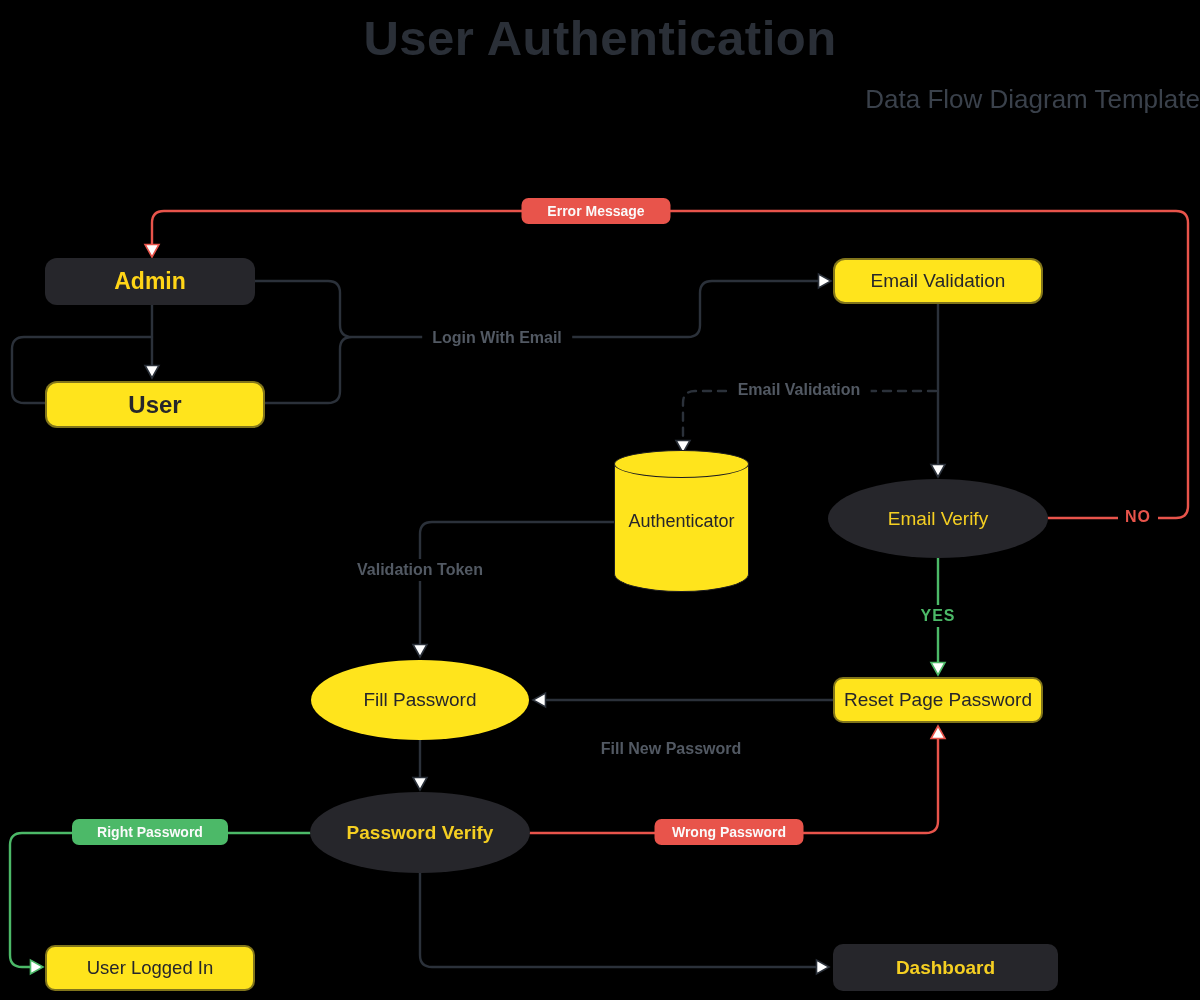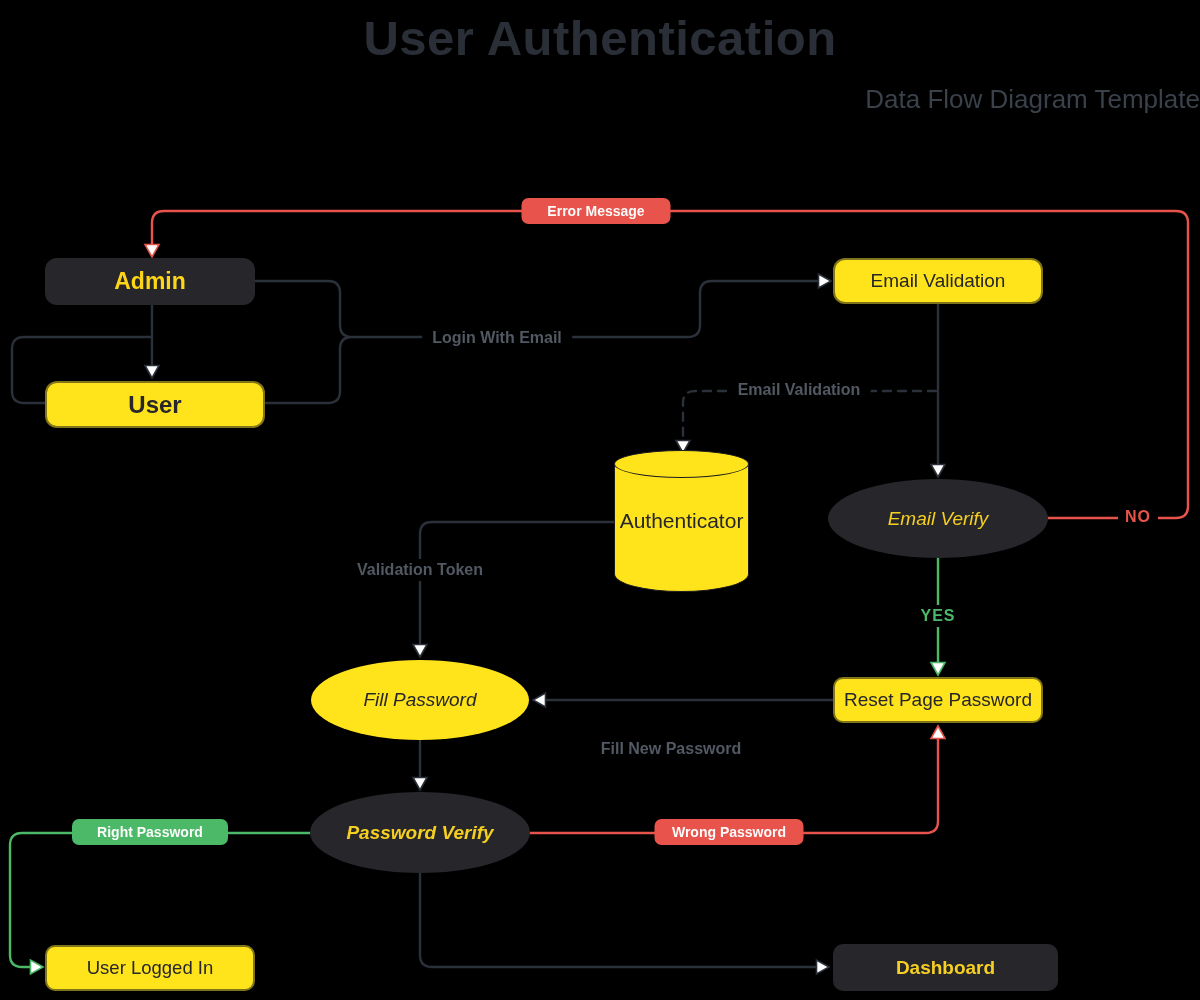--- a/index.html
+++ b/index.html
@@ -17,33 +17,33 @@
     font-size:49px;font-weight:700;letter-spacing:.5px;color:var(--title-color);}
   .subtitle{position:absolute;left:0;right:0;top:84px;text-align:right;
     font-size:26px;font-weight:400;color:var(--subtitle-color);}
 
   .node{position:absolute;display:flex;align-items:center;justify-content:center;
     box-sizing:border-box;white-space:nowrap;}
   .rect{border-radius:12px;}
   .rect-yellow{background:var(--node-yellow);border:2px solid rgba(25,25,28,.55);
     color:var(--dark-text);font-size:19px;}
   .rect-dark{background:var(--node-dark);color:var(--yellow-text);font-size:19px;}
-  .ellipse{border-radius:50%;font-style:italic;}
+  .ellipse{border-radius:50%;}
   .ellipse-yellow{background:var(--node-yellow);color:var(--dark-text);font-size:19px;}
   .ellipse-dark{background:var(--node-dark);color:var(--yellow-text);font-size:19px;}
   .bold{font-weight:700;font-size:23px;}
   .semibold{font-weight:600;}
 
   .cylinder{background:transparent;}
   .cyl-top{position:absolute;left:0;right:0;top:0;height:28px;background:var(--node-yellow);
     border:1.5px solid #1c1c20;border-radius:50%;box-sizing:border-box;z-index:1;}
   .cyl-body{position:absolute;left:0;right:0;top:14px;bottom:0;background:var(--node-yellow);
     border:1.5px solid #1c1c20;border-top:none;box-sizing:border-box;
     border-radius:0 0 50% 50% / 0 0 18px 18px;}
-  .cyl-label{position:relative;z-index:2;color:var(--dark-text);font-size:21px;text-align:center;}
+  .cyl-label{position:relative;z-index:2;color:var(--dark-text);font-size:18px;text-align:center;}
 
   .edge-label{position:absolute;transform:translate(-50%,-50%);background:var(--background);
     color:var(--label-gray);font-size:16px;font-weight:600;padding:2px 10px;white-space:nowrap;}
   .pill{position:absolute;transform:translate(-50%,-50%);border-radius:7px;color:#fafafa;
     font-size:14px;font-weight:600;text-align:center;padding:5px 0;white-space:nowrap;}
   .pill-red{background:var(--accent-red);width:149px;}
   .pill-green{background:var(--accent-green);width:156px;}
   .tag{position:absolute;transform:translate(-50%,-50%);background:var(--background);
     font-size:16px;font-weight:700;letter-spacing:1px;padding:2px 7px;}
   .tag-no{color:var(--accent-red);}

